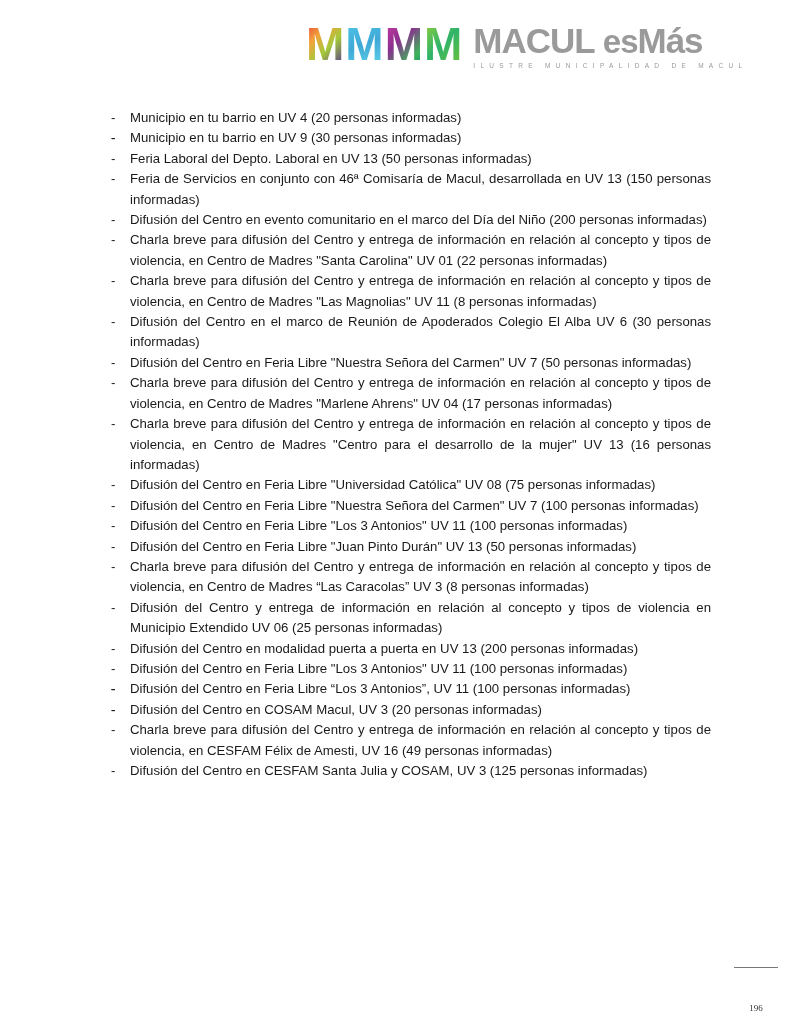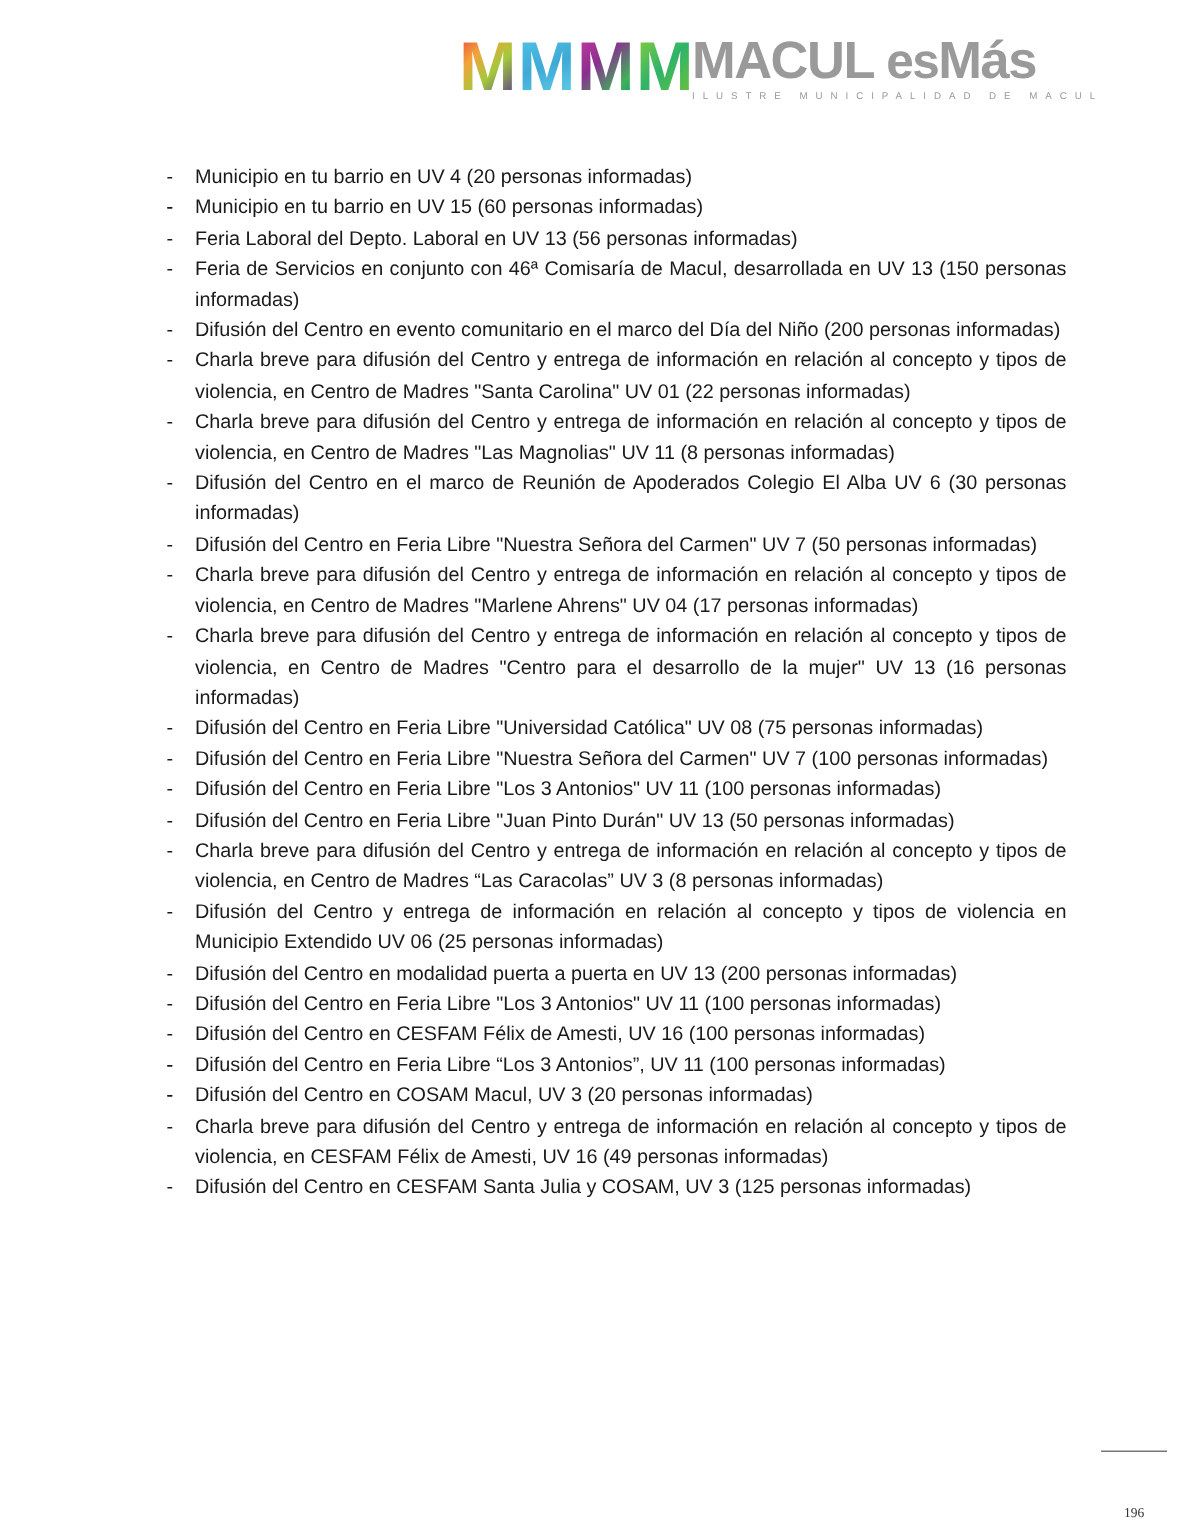--- a/index.html
+++ b/index.html
@@ -4,21 +4,21 @@
 <style>
   html, body { margin:0; padding:0; background:#ffffff; }
   body { width:802px; height:1024px; position:relative; overflow:hidden; font-family:"Liberation Sans", sans-serif; color:#1a1a1a; }
   .header { position:absolute; top:22px; left:306px; height:48px; display:flex; align-items:flex-start; }
   .mmmm { display:flex; gap:2px; margin-top:2px; }
   .m { font-family:"Liberation Sans", sans-serif; font-weight:900; font-size:46px; line-height:40px; -webkit-background-clip:text; background-clip:text; color:transparent; letter-spacing:-1px; }
   .m1 { background-image:linear-gradient(135deg,#e8473c 0%,#f2a33a 30%,#a4c93b 60%,#5a3c8c 100%); }
   .m2 { background-image:linear-gradient(160deg,#4fc3e6 0%,#3fa9d6 50%,#5fd0e8 100%); }
   .m3 { background-image:linear-gradient(135deg,#c63aa0 0%,#8a2f8f 40%,#3fb25a 80%,#1b9a6a 100%); }
   .m4 { background-image:linear-gradient(135deg,#8ccd3c 0%,#2fb36a 50%,#6ec23a 100%); }
-  .brand { display:flex; flex-direction:column; }
+  .brand { margin-left:12px; display:flex; flex-direction:column; }
   .brand-title { font-weight:700; font-size:35px; line-height:38px; color:#9a9a9a; letter-spacing:-1px; }
   .brand-title .es { font-size:33px; }
   .brand-sub { font-size:6.5px; letter-spacing:5.3px; color:#9a9a9a; margin-top:1px; white-space:nowrap; }
   .content { position:absolute; top:108px; left:111px; width:600px; }
   ul { list-style:none; margin:0; padding:0; }
   li { position:relative; padding-left:19px; font-size:13.2px; line-height:20.4px; text-align:justify; }
   .dash { position:absolute; left:0; top:0; }
   .footer-line { position:absolute; top:967px; left:734px; width:44px; border-top:1px solid #777; }
   .page-num { position:absolute; top:1003px; left:734px; width:44px; text-align:center; font-size:9px; color:#333; font-family:"Liberation Serif", serif; }
 </style>
@@ -38,39 +38,39 @@
       <span class="es">es</span><span>Más</span>
     </div>
     <div class="brand-sub">ILUSTRE MUNICIPALIDAD DE MACUL</div>
   </div>
 </div>
 
 <div class="content">
   <ul id="item-list">
       <li><span class="dash">-</span><span>Municipio en tu barrio en UV 4 (20 personas informadas)</span></li>
       <li><span class="dash">-</span></li>
-      <li><span class="dash">-</span><span>Municipio en tu barrio en UV 15 (60 personas informadas)</span></li>
-      <li><span class="dash">-</span><span>Feria Laboral del Depto. Laboral en UV 13 (56 personas informadas)</span></li>
+      <li><span class="dash">-</span><span>Municipio en tu barrio en UV 9 (30 personas informadas)</span></li>
+      <li><span class="dash">-</span><span>Feria Laboral del Depto. Laboral en UV 13 (50 personas informadas)</span></li>
       <li><span class="dash">-</span><span>Feria de Servicios en conjunto con 46ª Comisaría de Macul, desarrollada en UV 13 (150 personas informadas)</span></li>
       <li><span class="dash">-</span><span>Difusión del Centro en evento comunitario en el marco del Día del Niño (200 personas informadas)</span></li>
       <li><span class="dash">-</span><span>Charla breve para difusión del Centro y entrega de información en relación al concepto y tipos de violencia, en Centro de Madres "Santa Carolina" UV 01 (22 personas informadas)</span></li>
       <li><span class="dash">-</span><span>Charla breve para difusión del Centro y entrega de información en relación al concepto y tipos de violencia, en Centro de Madres "Las Magnolias" UV 11 (8 personas informadas)</span></li>
       <li><span class="dash">-</span><span>Difusión del Centro en el marco de Reunión de Apoderados Colegio El Alba UV 6 (30 personas informadas)</span></li>
       <li><span class="dash">-</span><span>Difusión del Centro en Feria Libre "Nuestra Señora del Carmen" UV 7 (50 personas informadas)</span></li>
       <li><span class="dash">-</span><span>Charla breve para difusión del Centro y entrega de información en relación al concepto y tipos de violencia, en Centro de Madres "Marlene Ahrens" UV 04 (17 personas informadas)</span></li>
       <li><span class="dash">-</span><span>Charla breve para difusión del Centro y entrega de información en relación al concepto y tipos de violencia, en Centro de Madres "Centro para el desarrollo de la mujer" UV 13 (16 personas informadas)</span></li>
       <li><span class="dash">-</span><span>Difusión del Centro en Feria Libre "Universidad Católica" UV 08 (75 personas informadas)</span></li>
       <li><span class="dash">-</span><span>Difusión del Centro en Feria Libre "Nuestra Señora del Carmen" UV 7 (100 personas informadas)</span></li>
       <li><span class="dash">-</span><span>Difusión del Centro en Feria Libre "Los 3 Antonios" UV 11 (100 personas informadas)</span></li>
       <li><span class="dash">-</span><span>Difusión del Centro en Feria Libre "Juan Pinto Durán" UV 13 (50 personas informadas)</span></li>
       <li><span class="dash">-</span><span>Charla breve para difusión del Centro y entrega de información en relación al concepto y tipos de violencia, en Centro de Madres “Las Caracolas” UV 3 (8 personas informadas)</span></li>
       <li><span class="dash">-</span><span>Difusión del Centro y entrega de información en relación al concepto y tipos de violencia en Municipio Extendido UV 06 (25 personas informadas)</span></li>
       <li><span class="dash">-</span><span>Difusión del Centro en modalidad puerta a puerta en UV 13 (200 personas informadas)</span></li>
       <li><span class="dash">-</span><span>Difusión del Centro en Feria Libre "Los 3 Antonios" UV 11 (100 personas informadas)</span></li>
-      <li><span class="dash">-</span><span>Difusión del Centro en CESFAM Félix de Amesti, UV 16 (100 personas informadas)</span></li>
+      <li><span class="dash">-</span></li>
       <li><span class="dash">-</span></li>
       <li><span class="dash">-</span><span>Difusión del Centro en Feria Libre “Los 3 Antonios”, UV 11 (100 personas informadas)</span></li>
       <li><span class="dash">-</span></li>
       <li><span class="dash">-</span><span>Difusión del Centro en COSAM Macul, UV 3 (20 personas informadas)</span></li>
       <li><span class="dash">-</span><span>Charla breve para difusión del Centro y entrega de información en relación al concepto y tipos de violencia, en CESFAM Félix de Amesti, UV 16 (49 personas informadas)</span></li>
       <li><span class="dash">-</span><span>Difusión del Centro en CESFAM Santa Julia y COSAM, UV 3 (125 personas informadas)</span></li>
     </ul>
 </div>
 
 <div class="footer-line"></div>

